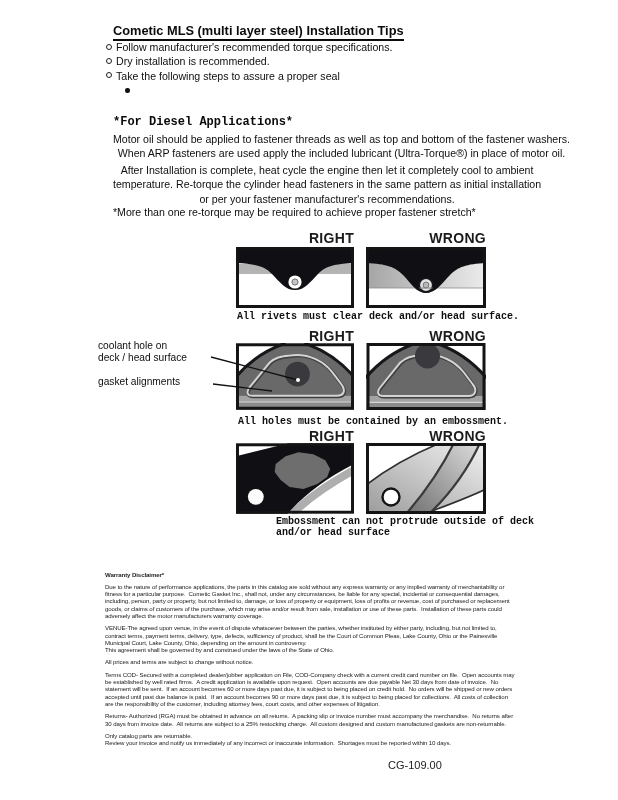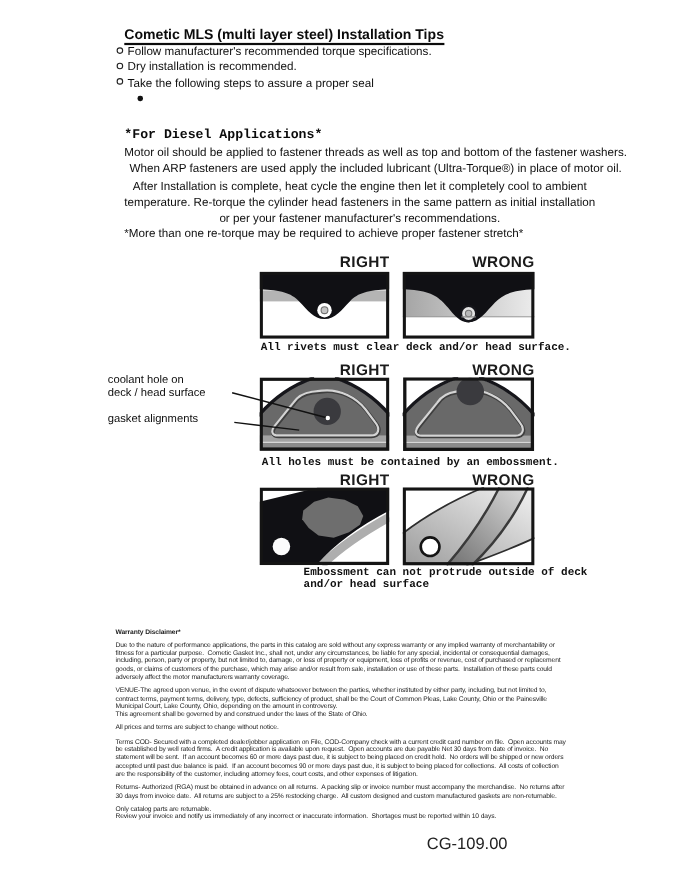--- a/index.html
+++ b/index.html
@@ -28,21 +28,21 @@
   .cap{font-size:10px;font-weight:bold;color:#101010;white-space:pre;line-height:11px;font-family:Liberation Mono, monospace;}
   .ann{font-size:10.2px;color:#0e0e0e;text-align:left;line-height:11.5px;white-space:pre;}
 
   .dsvg{position:absolute;display:block;}
   .overlay{position:absolute;z-index:6;pointer-events:none;}
 
   .warranty{left:105px;top:571px;width:450px;font-size:6.1px;line-height:7.3px;
             letter-spacing:-0.1px;color:#1c1c1c;}
   .warranty .wh{font-weight:bold;margin:0 0 4.5px 0;white-space:pre;}
   .warranty p{margin:0 0 5px 0;white-space:pre;}
-  .footer-code{left:388px;top:759px;font-size:15px;color:#222;}
+  .footer-code{left:388px;top:759px;font-size:11px;color:#222;}
 </style>
 </head>
 <body>
 
 <div id="page">
 
   <div class="abs title">Cometic MLS (multi layer steel) Installation Tips</div>
 
   <div class="abs bullets">
     <div class="bullet-line"><span class="dot-o"></span><span>Follow manufacturer's recommended torque specifications.</span></div>

